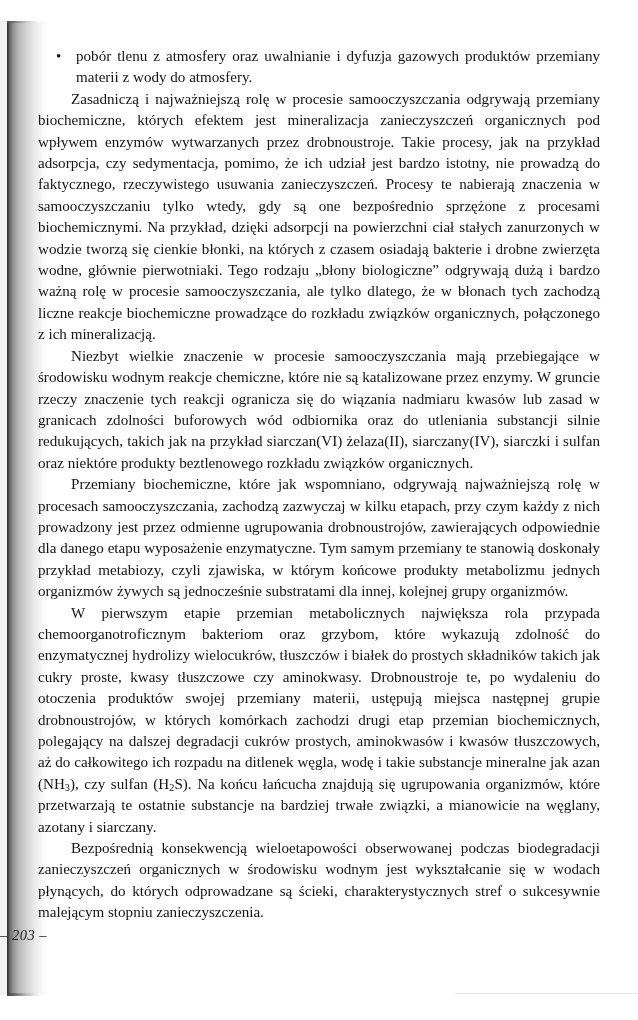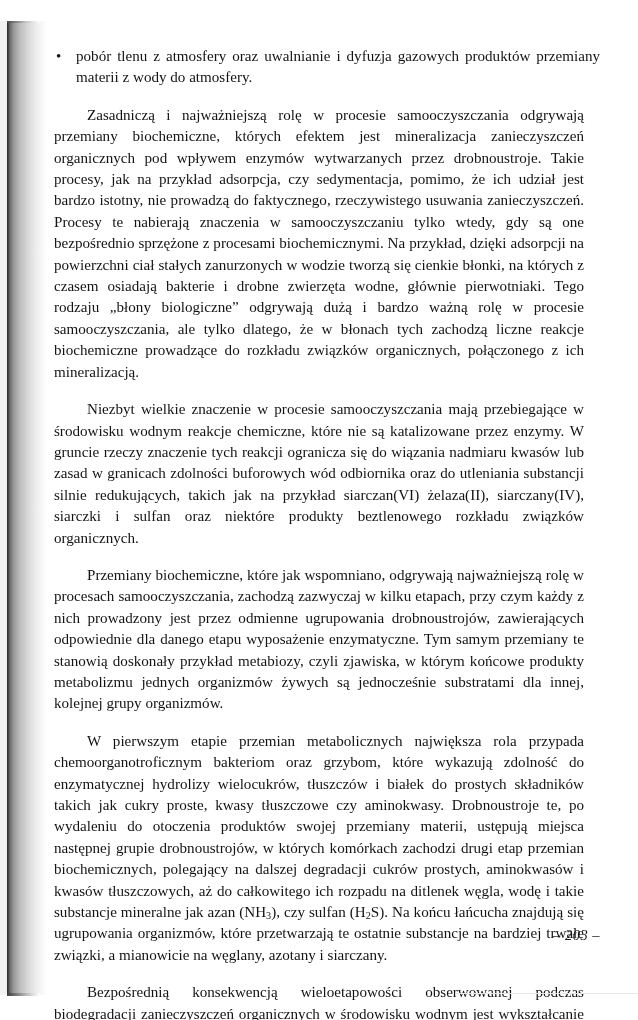--- a/index.html
+++ b/index.html
@@ -74,21 +74,21 @@
     width: 562px;
     color: #131313;
     font-size: 15.1px;
     line-height: 21.4px;
     text-align: justify;
     text-justify: inter-word;
     -webkit-font-smoothing: antialiased;
   }
 
   .para {
-    margin: 16px;
+    margin: 0;
     text-align: justify;
     text-indent: 33px;
     hyphens: manual;
   }
 
   .bullet-item {
     position: relative;
     margin: 0 0 0 0;
     padding-left: 38px;
     text-align: justify;
@@ -110,21 +110,21 @@
     font-size: 0.68em;
     vertical-align: -0.22em;
     line-height: 0;
   }
 
   #page-number {
     position: absolute;
     left: 0;
     top: 927px;
     width: 600px;
-    text-align: right;
+    text-align: left;
     font-style: italic;
     font-size: 14.5px;
     color: #1a1a1a;
     letter-spacing: 0.5px;
   }
 
   
   #scan-line-artifact {
     position: absolute;
     left: 455px;

